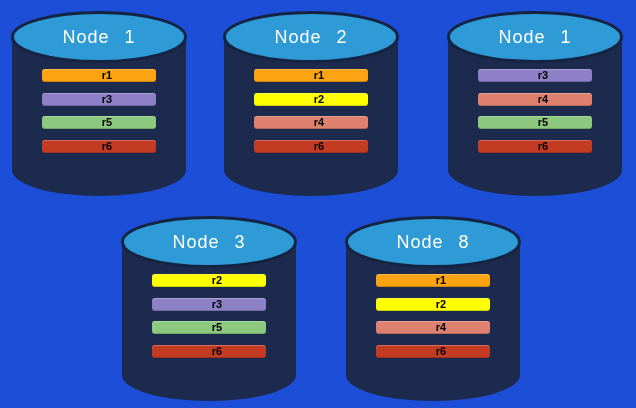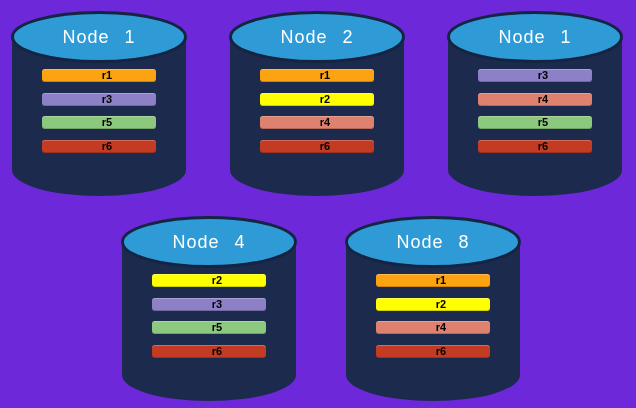--- a/index.html
+++ b/index.html
@@ -5,21 +5,21 @@
   html, body {
     margin: 0;
     padding: 0;
     background: #ffffff;
     font-family: "Liberation Sans", sans-serif;
   }
   #canvas {
     position: relative;
     width: 636px;
     height: 408px;
-    background: #6d28d9;
+    background: #1d4ed8;
     overflow: hidden;
   }
   .node {
     position: absolute;
     width: 176px;
     height: 186px;
   }
   .node svg {
     position: absolute;
     left: 0;
@@ -83,21 +83,21 @@
           <span style="color: rgb(0, 0, 0);">r3</span>
         </div>
         <div class="bar" style="background: rgb(140, 200, 125);">
           <span style="color: rgb(0, 0, 0);">r5</span>
         </div>
         <div class="bar" style="background: rgb(196, 59, 36);">
           <span style="color: rgb(0, 0, 0);">r6</span>
         </div>
       </div>
     </div>
-    <div class="node" style="left: 229px; top: 10px;">
+    <div class="node" style="left: 223px; top: 10px;">
       <svg width="176" height="186" viewBox="0 0 176 186">
         <path d="M 1 27 L 1 160 A 87 26 0 0 0 175 160 L 175 27 Z" fill="#1C2B4D"></path>
         <ellipse cx="88" cy="27" rx="86.5" ry="24.5" stroke-width="3" fill="#2E9BD6" stroke="#142442"></ellipse>
       </svg>
       <div class="node-title" style="color: rgb(255, 255, 255);">Node 2</div>
       <div class="bars">
         <div class="bar" style="background: rgb(252, 163, 17);">
           <span style="color: rgb(0, 0, 0);">r1</span>
         </div>
         <div class="bar" style="background: rgb(255, 255, 0);">
@@ -130,21 +130,21 @@
         <div class="bar" style="background: rgb(196, 59, 36);">
           <span style="color: rgb(0, 0, 0);">r6</span>
         </div>
       </div>
     </div>
     <div class="node" style="left: 121px; top: 215px;">
       <svg width="176" height="186" viewBox="0 0 176 186">
         <path d="M 1 27 L 1 160 A 87 26 0 0 0 175 160 L 175 27 Z" fill="#1C2B4D"></path>
         <ellipse cx="88" cy="27" rx="86.5" ry="24.5" stroke-width="3" fill="#2E9BD6" stroke="#142442"></ellipse>
       </svg>
-      <div class="node-title" style="color: rgb(255, 255, 255);">Node 4</div>
+      <div class="node-title" style="color: rgb(255, 255, 255);">Node 3</div>
       <div class="bars">
         <div class="bar" style="background: rgb(255, 255, 0);">
           <span style="color: rgb(0, 0, 0);">r2</span>
         </div>
         <div class="bar" style="background: rgb(141, 128, 198);">
           <span style="color: rgb(0, 0, 0);">r3</span>
         </div>
         <div class="bar" style="background: rgb(140, 200, 125);">
           <span style="color: rgb(0, 0, 0);">r5</span>
         </div>

